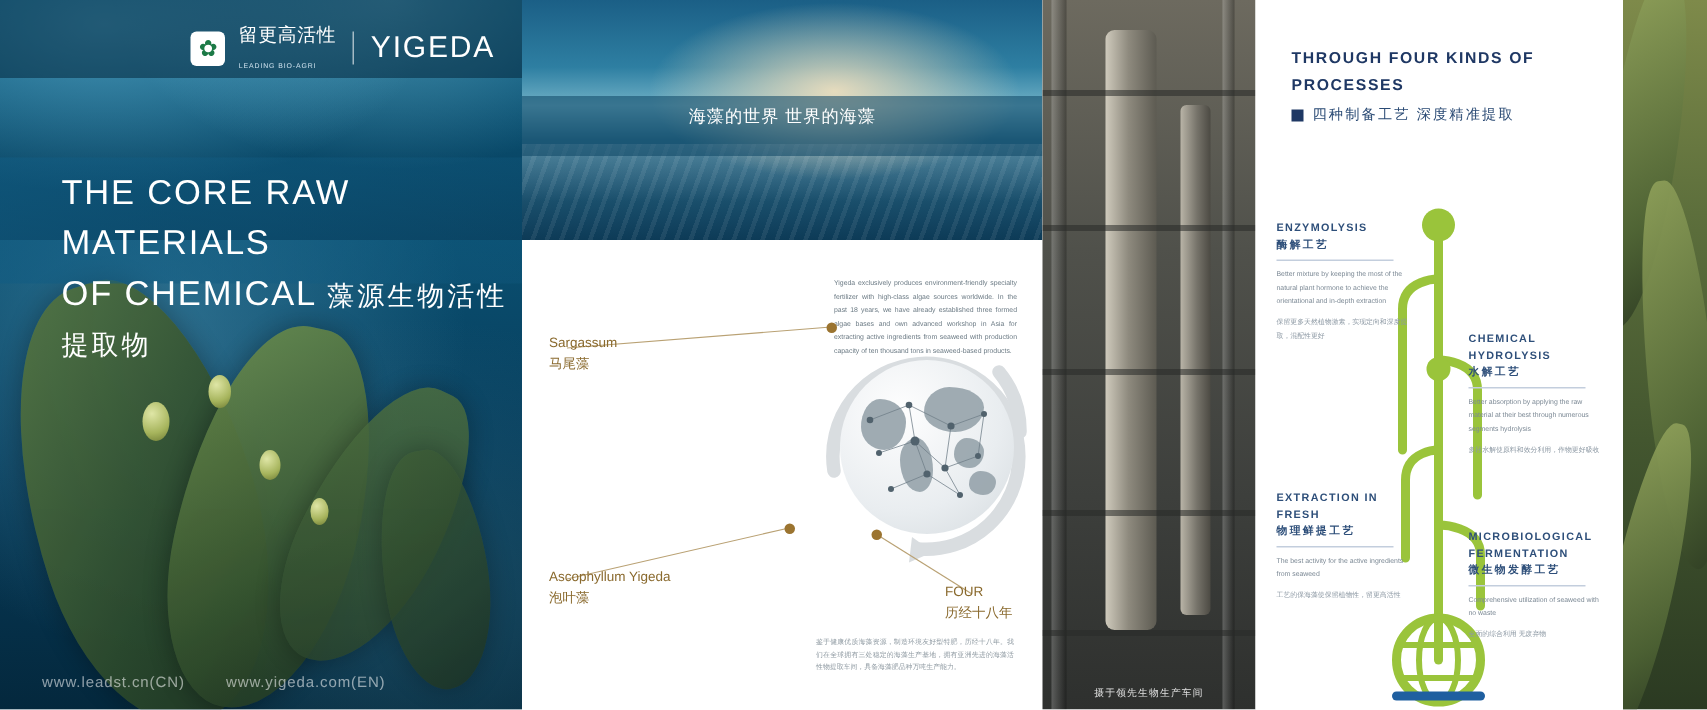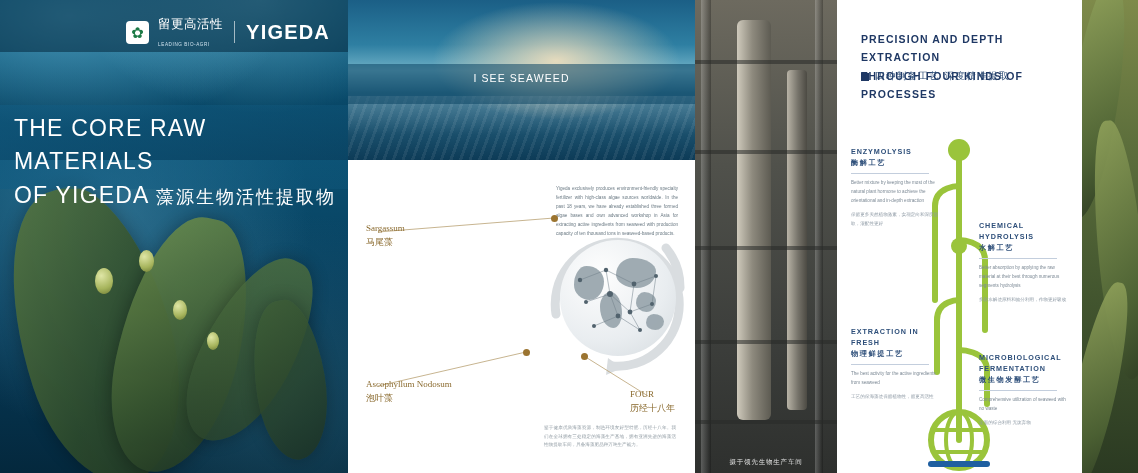--- a/index.html
+++ b/index.html
@@ -36,24 +36,24 @@
   .bulb.b2{left:139px;top:250px;width:15px;height:22px;}
   .bulb.b3{left:173px;top:300px;width:14px;height:20px;}
   .bulb.b4{left:207px;top:332px;width:12px;height:18px;}
   .p1-headerband{position:absolute;left:0;right:0;top:0;height:52px;background:rgba(4,40,62,.55);}
   .p1-logo{position:absolute;right:18px;top:14px;display:flex;align-items:center;gap:9px;}
   .p1-logo-mark{width:23px;height:23px;border-radius:4px;background:#ffffff;
     display:flex;align-items:center;justify-content:center;color:#1c7a46;font-size:15px;line-height:1;}
   .p1-logo-cn{color:#ffffff;font-size:12.5px;letter-spacing:.5px;line-height:1.1;}
   .p1-logo-sub{color:#cfe3ef;font-size:4.6px;letter-spacing:.6px;}
   .p1-logo-div{width:1px;height:22px;background:rgba(255,255,255,.6);margin:0 2px;}
-  .p1-logo-en{color:#ffffff;font-size:20px;font-weight:bold;letter-spacing:1.2px;}
+  .p1-logo-en{color:#ffffff;font-size:20px;font-weight:normal;letter-spacing:1.2px;}
   .p1-titleband{position:absolute;left:0;right:0;top:105px;height:84px;
     background:linear-gradient(90deg,rgba(18,92,130,.62),rgba(18,92,130,.30));}
-  .p1-title{position:absolute;left:14px;top:112px;color:#ffffff;font-size:23px;letter-spacing:1.2px;line-height:1.45;}
+  .p1-title{position:absolute;left:41px;top:112px;color:#ffffff;font-size:23px;letter-spacing:1.2px;line-height:1.45;}
   .p1-title .cn{font-size:18px;letter-spacing:2px;}
   .p1-urls{position:absolute;left:28px;bottom:12px;color:rgba(255,255,255,.55);font-size:10px;letter-spacing:.6px;}
   .p1-urls span{margin-right:24px;}
 
   
   .panel2{position:relative;width:347px;height:473px;background:#ffffff;overflow:hidden;}
   .p2-photo{position:absolute;left:0;right:0;top:0;height:160px;
     background:
       radial-gradient(ellipse at 60% 38%, rgba(255,230,190,.85), rgba(255,200,140,0) 42%),
       linear-gradient(180deg,#1b5f86 0%,#2e7fa2 28%,#6fb0c6 44%,#2e6e8c 58%,#0d3b57 100%);
@@ -68,21 +68,21 @@
   .globe-wrap{position:absolute;left:190px;top:218px;width:160px;height:160px;}
   .globe{position:absolute;left:22px;top:22px;width:116px;height:116px;border-radius:50%;
     background:radial-gradient(circle at 35% 30%,#fefefe,#e9edf0 60%,#d4dade);}
   .globe .cont{position:absolute;background:#9aa6ae;border-radius:42% 58% 48% 52%/55% 45% 55% 45%;opacity:.95;}
   .globe .c1{left:14px;top:26px;width:30px;height:34px;}
   .globe .c2{left:40px;top:52px;width:22px;height:36px;border-radius:50% 50% 40% 60%/40% 60% 40% 60%;}
   .globe .c3{left:56px;top:18px;width:40px;height:30px;}
   .globe .c4{left:76px;top:52px;width:20px;height:20px;}
   .globe .c5{left:86px;top:74px;width:18px;height:16px;}
   .arcpath{position:absolute;inset:0;}
-  .p2-label{position:absolute;color:#8a6a2e;font-size:9px;line-height:1.5;font-family:Liberation Serif, serif;}
+  .p2-label{position:absolute;color:#8a6a2e;font-size:9px;line-height:1.5;}
   .p2-label .cn{color:#8a6a2e;}
   .p2-dot{position:absolute;width:7px;height:7px;border-radius:50%;background:#9b7430;}
   .p2-footer{position:absolute;left:196px;top:424px;width:132px;color:#8f9aa2;font-size:4.6px;line-height:1.9;text-align:justify;}
 
   
   .panel3{position:relative;width:142px;height:473px;overflow:hidden;
     background:linear-gradient(180deg,#6d6a5f 0%,#50514b 35%,#3d3f3c 70%,#2e302e 100%);}
   .pipe{position:absolute;background:linear-gradient(90deg,rgba(255,255,255,.22),rgba(0,0,0,.28));}
   .tower{position:absolute;left:42px;top:20px;width:34px;height:400px;border-radius:6px;
     background:linear-gradient(90deg,#cfcabc,#8e8a7e 45%,#5d5b52);}
@@ -135,32 +135,36 @@
         <span class="p1-logo-sub">LEADING BIO-AGRI</span>
       </span>
       <span class="p1-logo-div"></span>
       <span class="p1-logo-en">YIGEDA</span>
     </div>
 
     <div class="p1-titleband"></div>
     <div class="p1-title">
       <div>THE  CORE  RAW  MATERIALS</div>
       <div>
-        <span>OF  YIGEDA</span>
+        <span>OF  CHEMICAL</span>
         <span class="cn">藻源生物活性提取物</span>
       </div>
     </div>
 
+    <div class="p1-urls">
+      <span>www.leadst.cn(CN)</span>
+      <span>www.yigeda.com(EN)</span>
+    </div>
   </section>
 
   <section class="panel2">
     <div class="p2-photo"></div>
     <div class="p2-capbar"></div>
     <div class="p2-cap">
-      <div class="en">I SEE SEAWEED</div>
+      <div>海藻的世界 世界的海藻</div>
     </div>
 
     <div class="p2-para">Yigeda exclusively produces environment-friendly specialty fertilizer with high-class algae sources worldwide. In the past 18 years, we have already established three formed algae bases and own advanced workshop in Asia for extracting active ingredients from seaweed with production capacity of ten thousand tons in seaweed-based products.</div>
 
     <div class="globe-wrap">
       <svg class="arcpath" width="160" height="160" viewBox="0 0 160 160">
         <path d="M18 96 A62 62 0 1 1 74 148" fill="none" stroke="#d9dde0" stroke-width="9" stroke-linecap="round"></path>
         <path d="M128 30 A62 62 0 0 1 142 70" fill="none" stroke="#d9dde0" stroke-width="9" stroke-linecap="round"></path>
         <polygon points="70,140 84,150 68,157" fill="#d9dde0"></polygon>
       </svg>
@@ -204,21 +208,21 @@
 
     <div class="p2-dot" style="left:203px;top:215px"></div>
     <div class="p2-dot" style="left:175px;top:349px"></div>
     <div class="p2-dot" style="left:233px;top:353px"></div>
 
     <div class="p2-label" style="left:18px;top:222px">
       <div>Sargassum</div>
       <div class="cn">马尾藻</div>
     </div>
     <div class="p2-label" style="left:18px;top:378px">
-      <div>Ascophyllum Nodosum</div>
+      <div>Ascophyllum Yigeda</div>
       <div class="cn">泡叶藻</div>
     </div>
     <div class="p2-label" style="left:282px;top:388px">
       <div>FOUR</div>
       <div class="cn">历经十八年</div>
     </div>
 
     <div class="p2-footer">鉴于健康优质海藻资源，制造环境友好型特肥，历经十八年。我们在全球拥有三处稳定的海藻生产基地，拥有亚洲先进的海藻活性物提取车间，具备海藻肥品种万吨生产能力。</div>
   </section>
 
@@ -230,21 +234,20 @@
     <div class="beam" style="top:60px"></div>
     <div class="beam" style="top:150px"></div>
     <div class="beam" style="top:246px"></div>
     <div class="beam" style="top:340px"></div>
     <div class="beam" style="top:420px"></div>
     <div class="p3-cap">摄于领先生物生产车间</div>
   </section>
 
   <section class="panel4">
     <div class="p4-title">
-      <div>PRECISION  AND  DEPTH  EXTRACTION</div>
       <div>THROUGH  FOUR  KINDS  OF  PROCESSES</div>
     </div>
     <div class="p4-sub">
       <span class="p4-sq"></span>
       <span>四种制备工艺  深度精准提取</span>
     </div>
 
     <svg class="tree" width="245" height="473" viewBox="0 0 245 473">
       <g fill="none" stroke="#9ac43b" stroke-width="6" stroke-linecap="round">
         <path d="M122 160 L122 440"></path>

